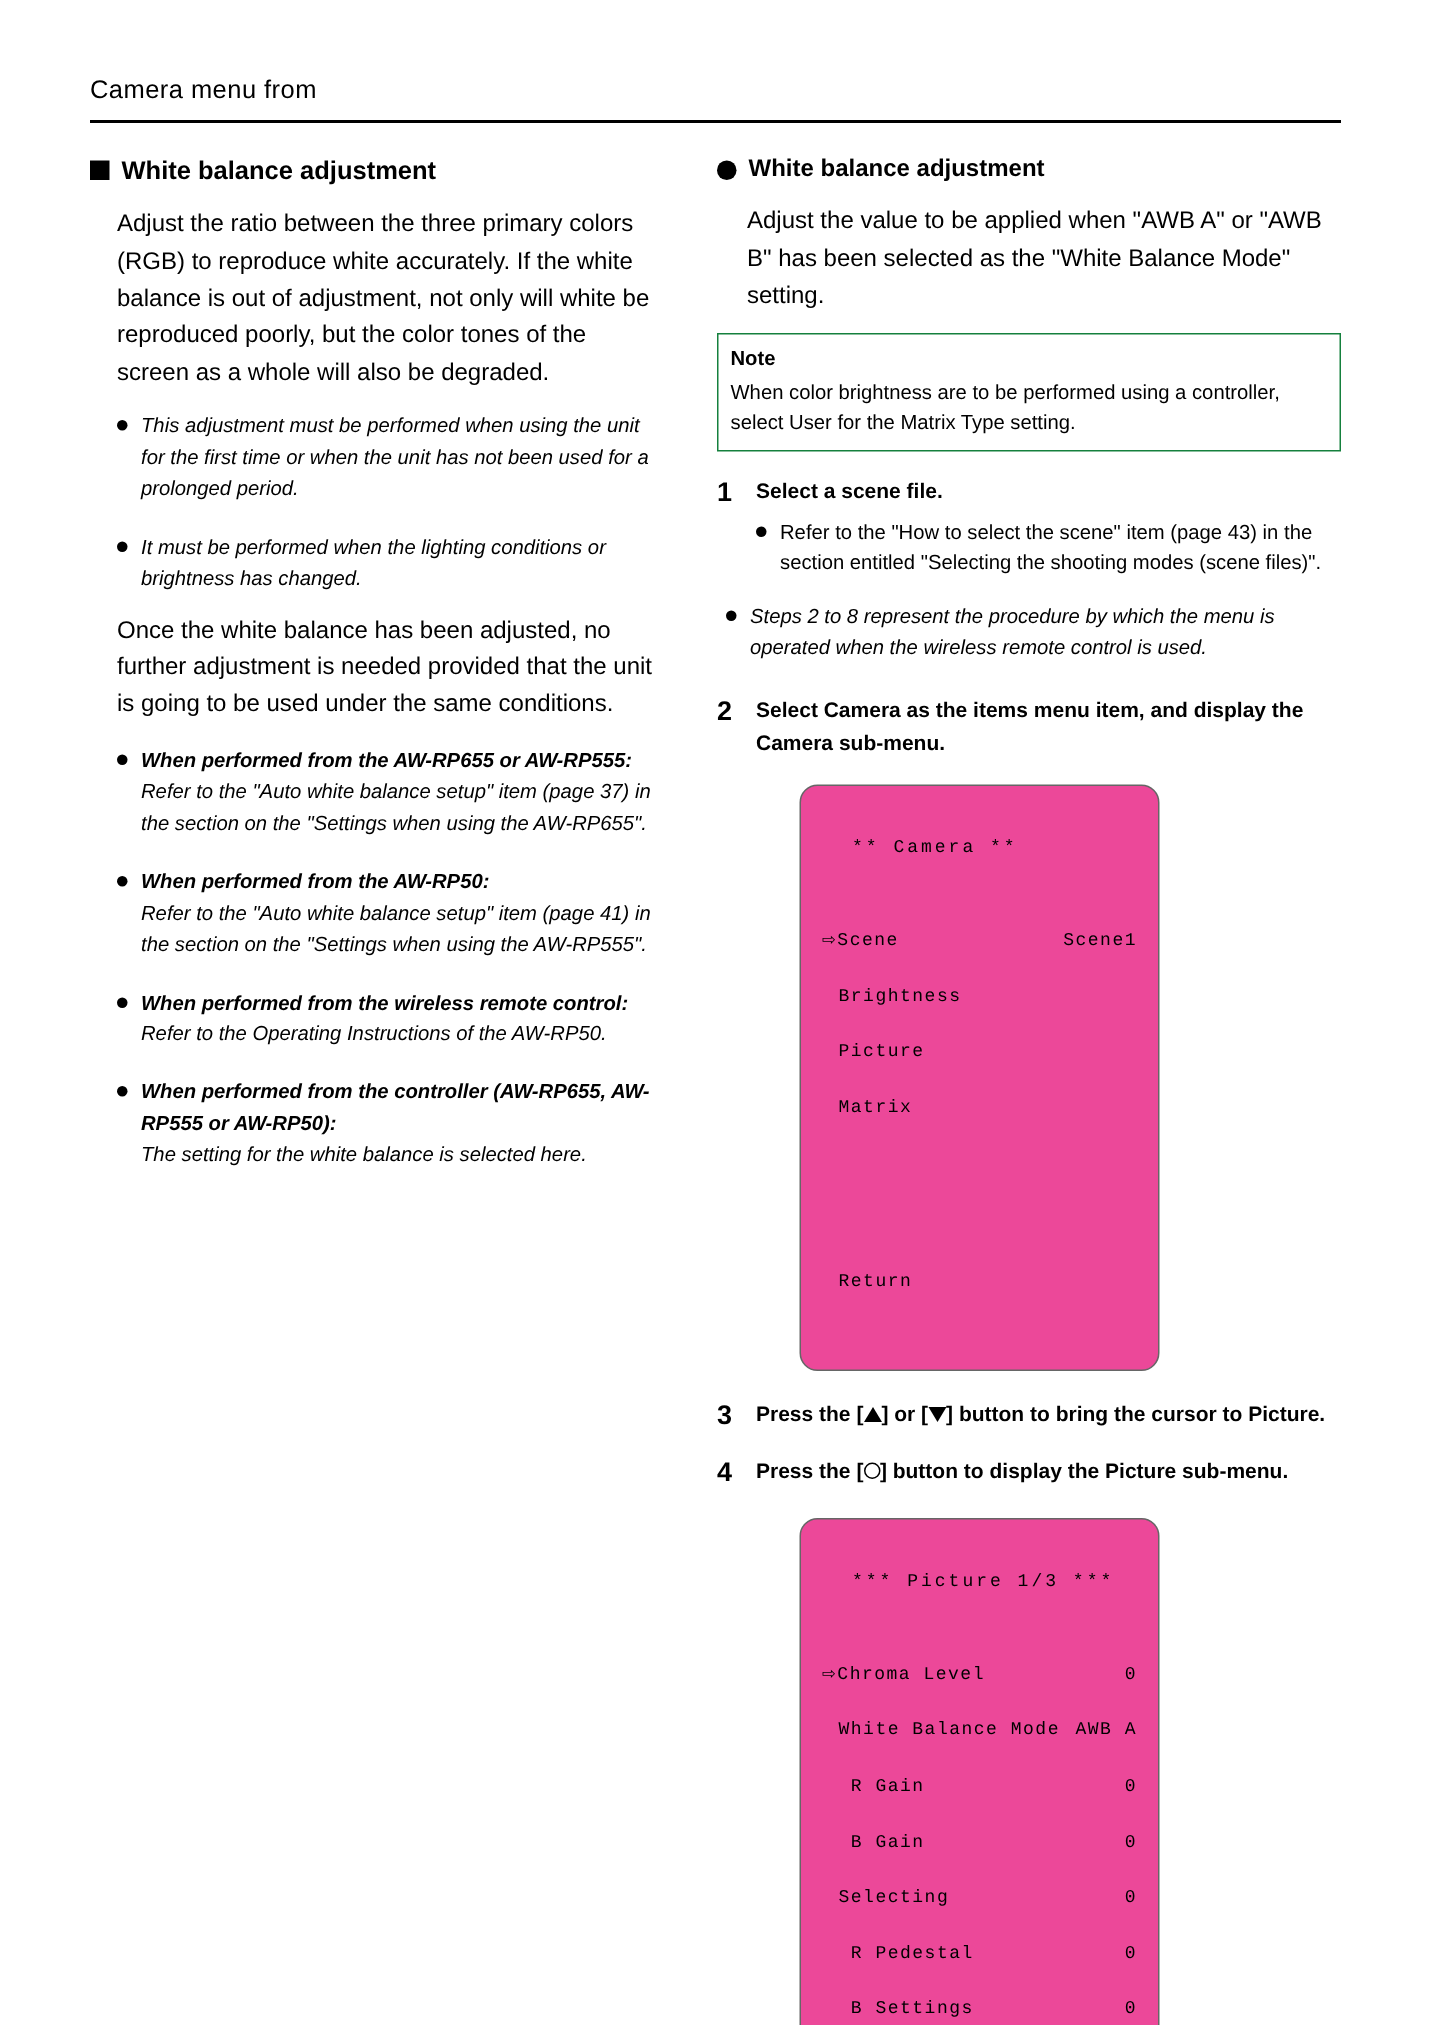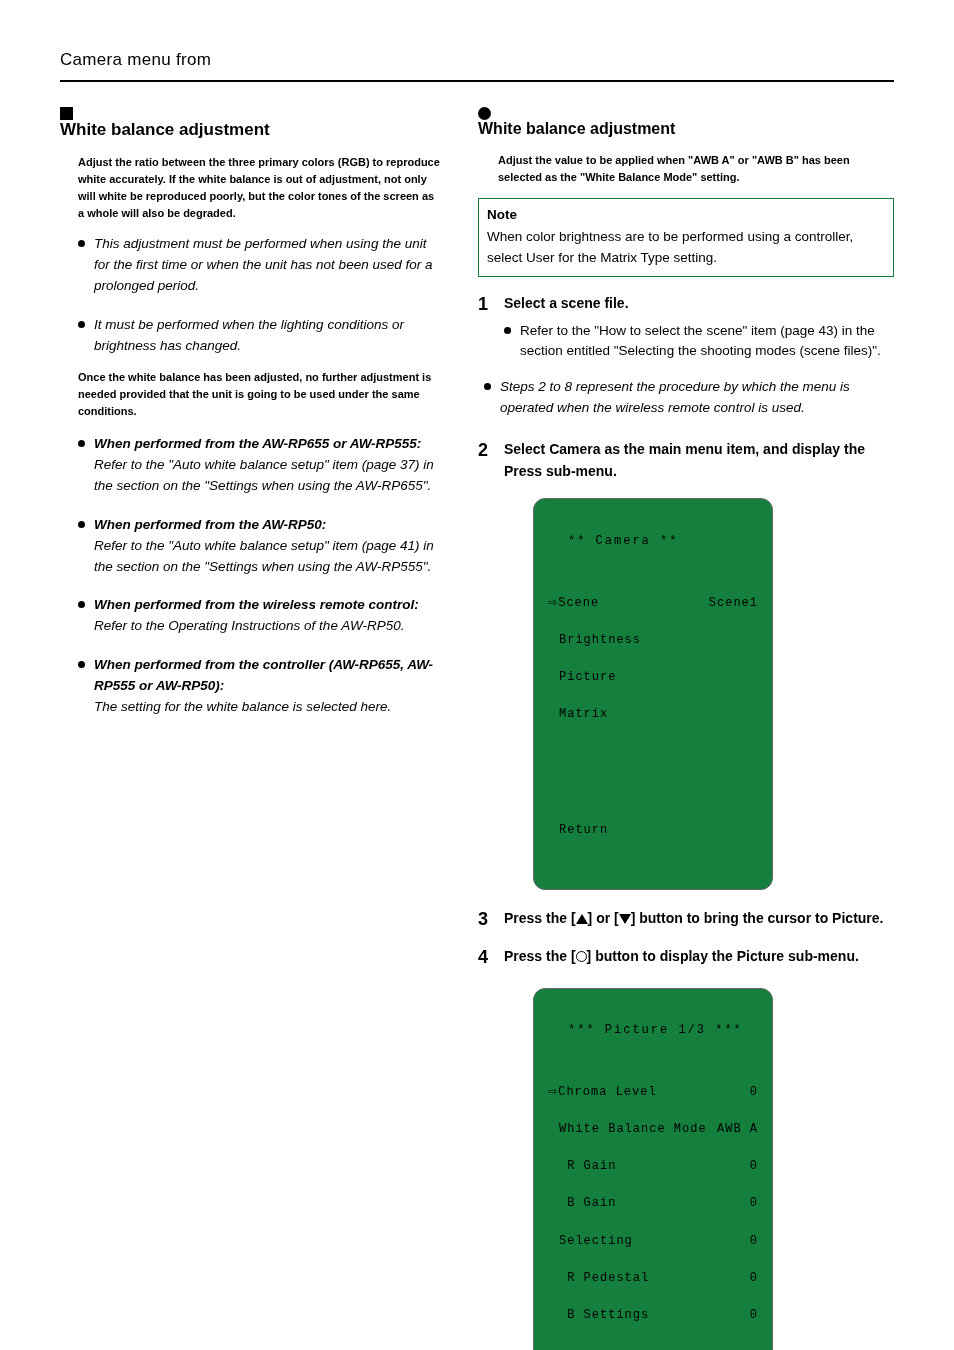--- a/index.html
+++ b/index.html
@@ -27,34 +27,32 @@
     gap: 38px;
   }
   .col-left { flex: 0 0 380px; }
   .col-right { flex: 1; }
   .section-head {
     display: flex;
     align-items: flex-start;
     font-weight: bold;
     font-size: 17px;
     margin-bottom: 14px;
-    flex-direction: column;
   }
   .black-sq {
     display: inline-block;
     width: 13px; height: 13px; background:#000; margin-right: 8px; margin-top:3px;
   }
   .black-circle {
     display:inline-block; width:13px; height:13px; background:#000; border-radius:50%; margin-right:8px; margin-top:3px;
   }
   .para {
-    font-size: 11px;
+    font-size: 16px;
     line-height: 1.55;
     margin-bottom: 12px;
-    font-weight: bold;
   }
   ul.dots {
     list-style: none;
     padding: 0; margin: 0 0 0 2px;
   }
   ul.dots > li {
     font-size: 13.5px;
     line-height: 1.55;
     position: relative;
     padding-left: 16px;
@@ -104,21 +102,21 @@
   }
   .ol .sub > li::before {
     content: "";
     position: absolute;
     left: 0; top: 6px;
     width: 7px; height: 7px;
     background: #000;
     border-radius: 50%;
   }
   .menu-screen {
-    background: #15803d;
+    background: #ec4899;
     border: 1px solid #666;
     border-radius: 12px;
     width: 240px;
     margin: 16px 0 16px 55px;
     padding: 14px 14px 12px 14px;
     font-family: "Courier New", monospace;
     font-size: 12px;
     line-height: 1.55;
     letter-spacing: 1px;
     white-space: pre;
@@ -205,21 +203,21 @@
       </ul>
 
       <ul class="dots" style="margin-left:6px">
         <li>Steps 2 to 8 represent the procedure by which the menu is operated when the wireless remote control is used.</li>
       </ul>
 
       <ul class="ol" style="margin-top:14px">
         <li>
           <div class="num">2</div>
           <div class="body">
-            <div style="font-weight:bold">Select Camera as the main menu item, and display the Press sub-menu.</div>
+            <div style="font-weight:bold">Select Camera as the items menu item, and display the Camera sub-menu.</div>
           </div>
         </li>
       </ul>
 
       <div class="menu-screen">
 <div class="title">** Camera **</div>
 <div style="height:6px"></div>
 <div class="menu-row"><span><span class="arrow">⇨</span><span>Scene</span></span><span>Scene1</span></div>
 <div class="menu-row"><span style="padding-left:11px">Brightness</span></div>
 <div class="menu-row"><span style="padding-left:11px">Picture</span></div>

